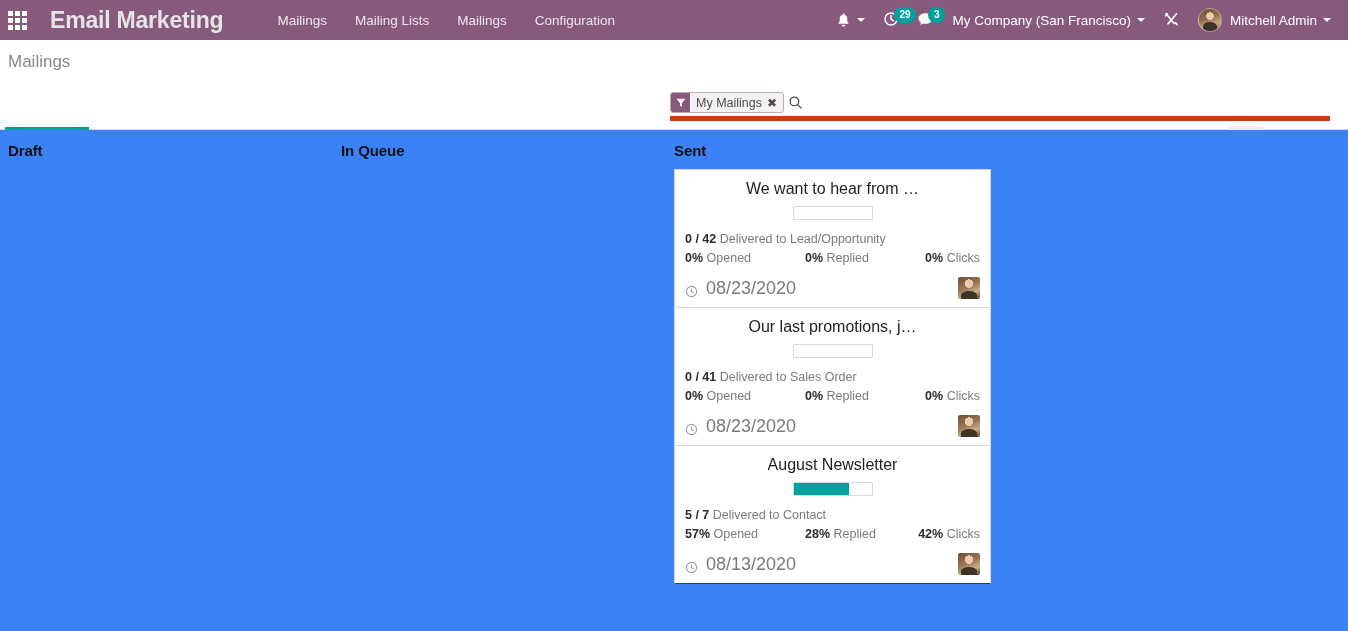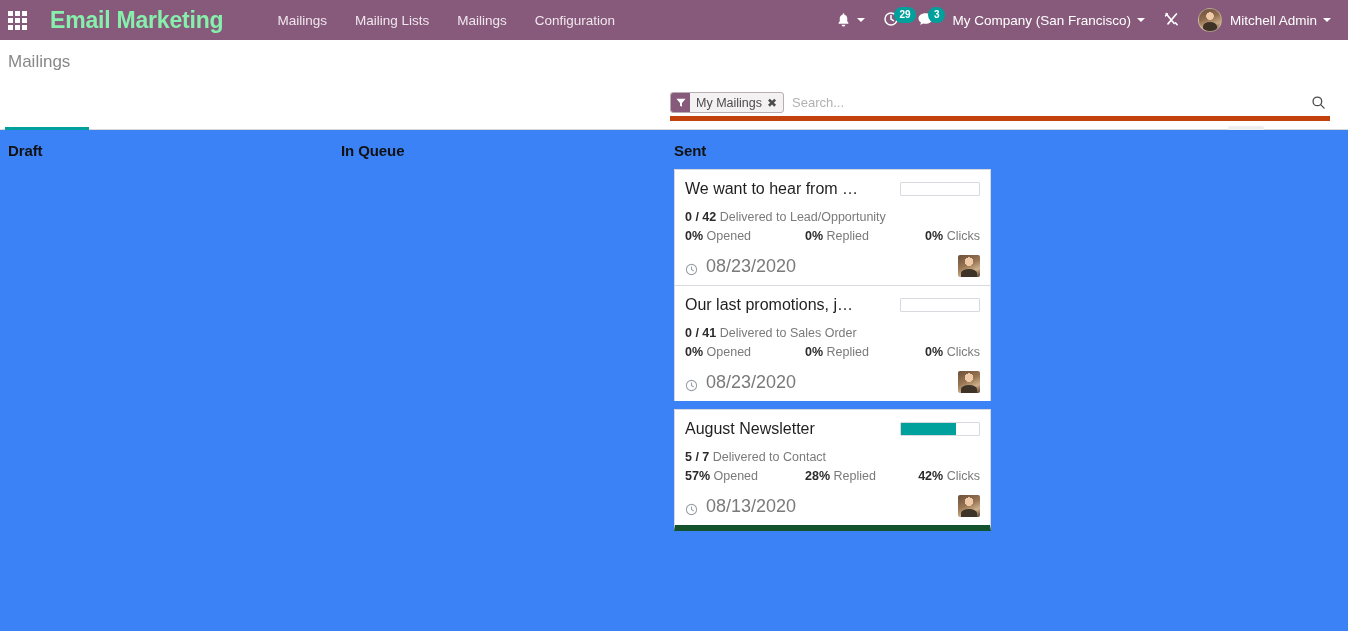--- a/index.html
+++ b/index.html
@@ -30,21 +30,21 @@
     display: grid;
     grid-template-columns: repeat(3, 5px);
     grid-template-rows: repeat(3, 5px);
     gap: 2px;
   }
   .apps-grid i { display:block; width:5px; height:5px; background:#ffffff; }
 
   .brand {
     font-size: 23px;
     font-weight: bold;
-    color: #86efac;
+    color: #e5e5e5;
     margin-left: 16px;
     margin-right: 40px;
     letter-spacing: -0.2px;
     white-space: nowrap;
     cursor: pointer;
   }
 
   .menu-list { display: flex; align-items: center; gap: 0px; }
   .menu-item {
     font-size: 13.5px;
@@ -289,23 +289,23 @@
   .kcol-body { padding-top: 0px; }
 
   .kcard {
     background: #ffffff;
     border: 1px solid #d6dade;
     border-bottom: none;
     padding: 10px 10px 8px 10px;
     position: relative;
     cursor: pointer;
   }
-  .kcard:last-child { border-bottom: 6px solid #14532d; margin-top: 8px; }
-
-  .kcard-top { display: flex; align-items: center; justify-content: space-between; gap: 8px; }
+  .kcard:last-child { border-bottom: 1px solid #14532d; }
+
+  .kcard-top { display: flex; align-items: center; justify-content: space-between; gap: 8px; flex-direction: column; }
   .kcard-title {
     font-size: 16px;
     color: #1f1f1f;
     white-space: nowrap;
     overflow: hidden;
     text-overflow: ellipsis;
     max-width: 185px;
   }
   .progress-wrap {
     width: 80px; height: 14px;
@@ -452,21 +452,20 @@
   <div class="searchview">
     <div class="facet">
       <div class="facet-icon">
         <svg width="10" height="10" viewBox="0 0 12 12" fill="#ffffff">
             <path d="M0.5 1h11L7.2 6v4.6L4.8 9.4V6z"></path>
           </svg>
       </div>
       <div class="facet-label">My Mailings</div>
       <div class="facet-close">✖</div>
     </div>
-    <input class="search-input" type="text" placeholder="Search..." style="">
     <div class="search-magnifier">
       <svg width="15" height="15" viewBox="0 0 16 16" fill="none" stroke="#4c4c4c" stroke-width="1.4">
           <circle cx="6.8" cy="6.8" r="4.6"></circle>
           <path d="M10.3 10.3L14 14" stroke-linecap="round"></path>
         </svg>
     </div>
   </div>
 
   <div class="cp-dropdowns">
     <div class="cp-drop">

